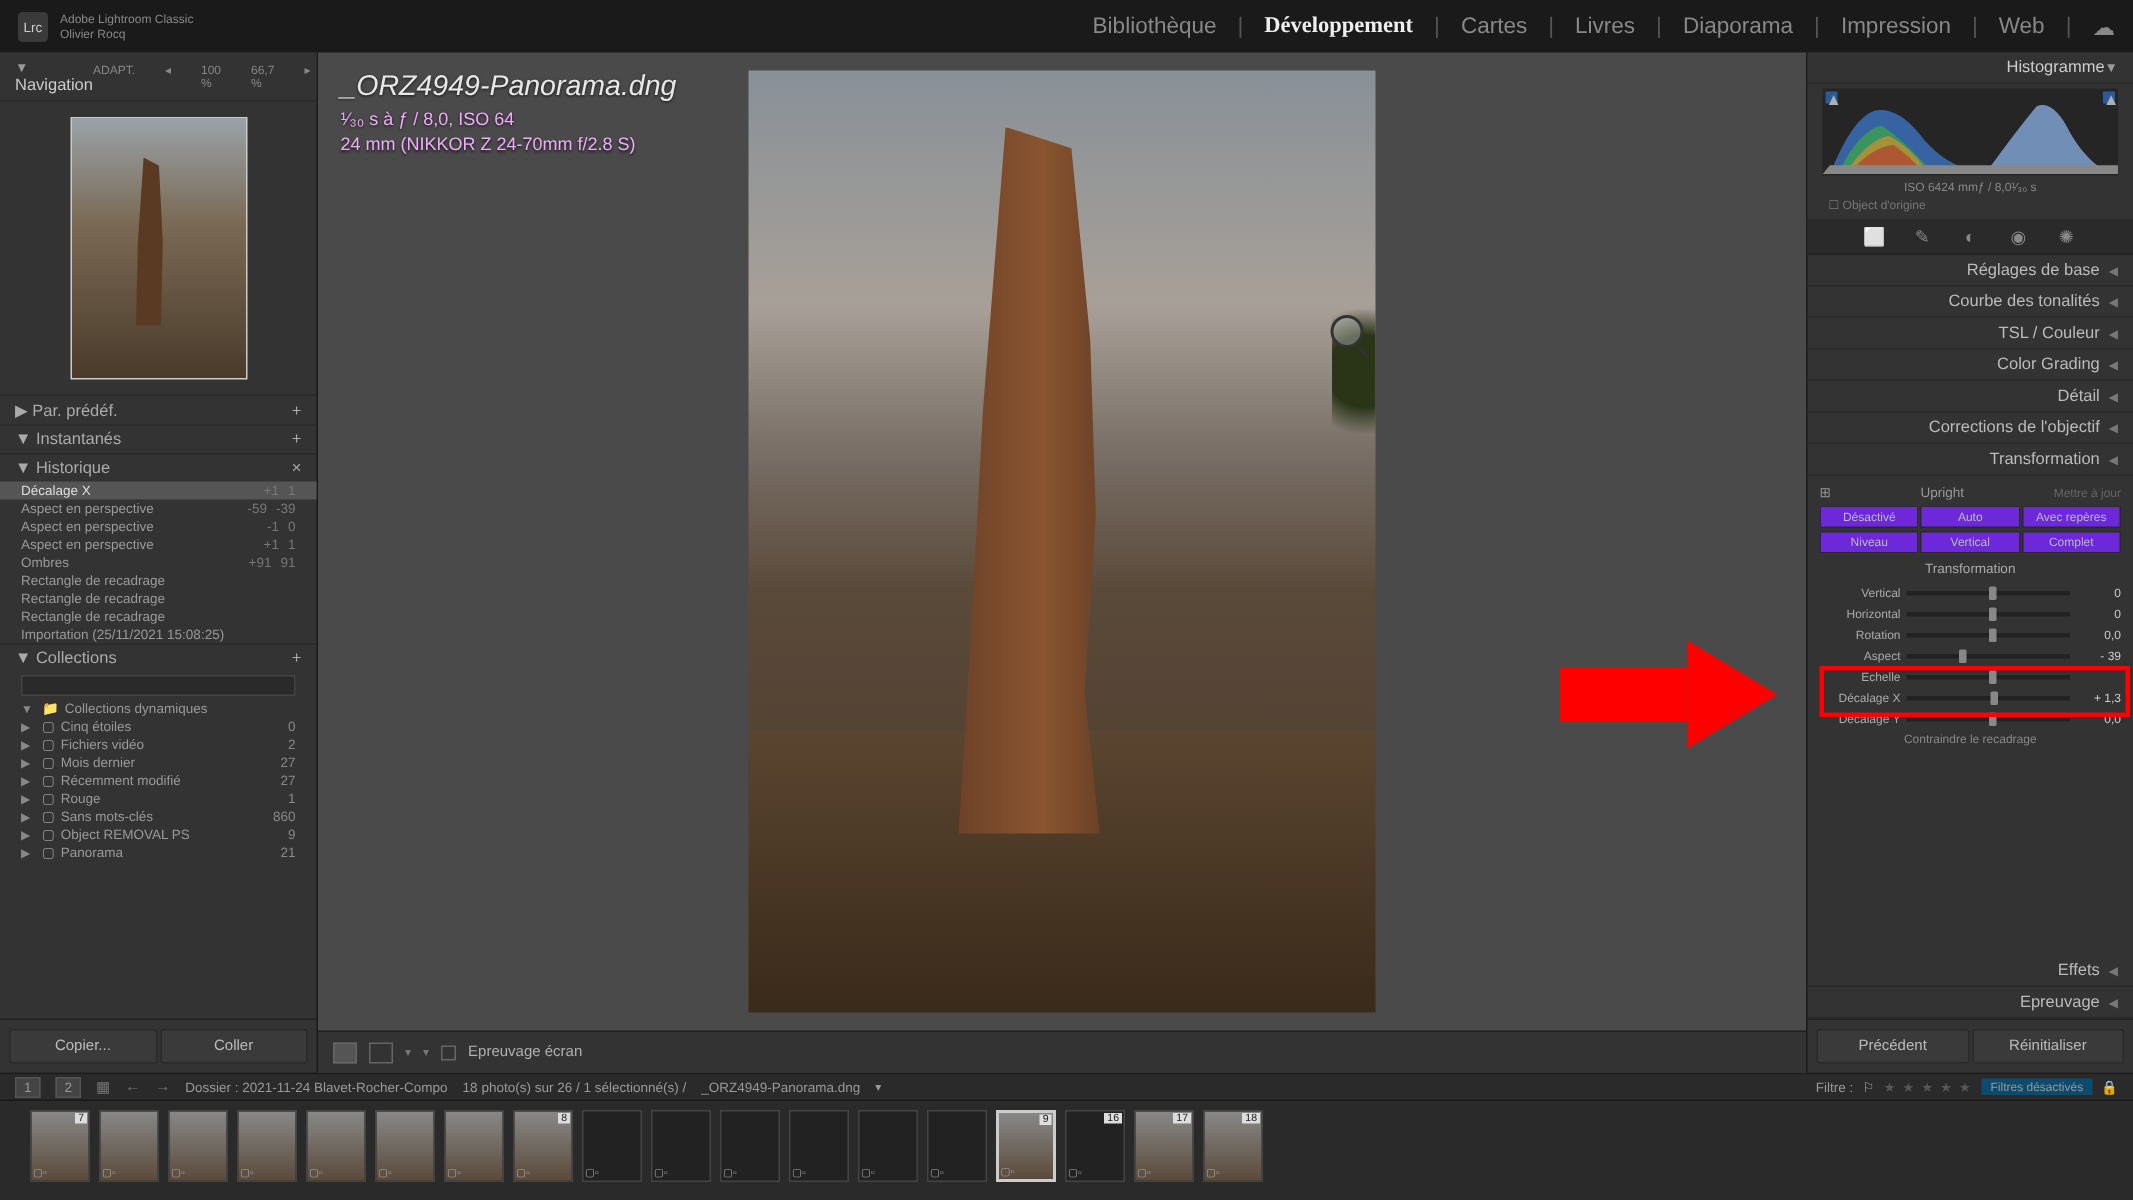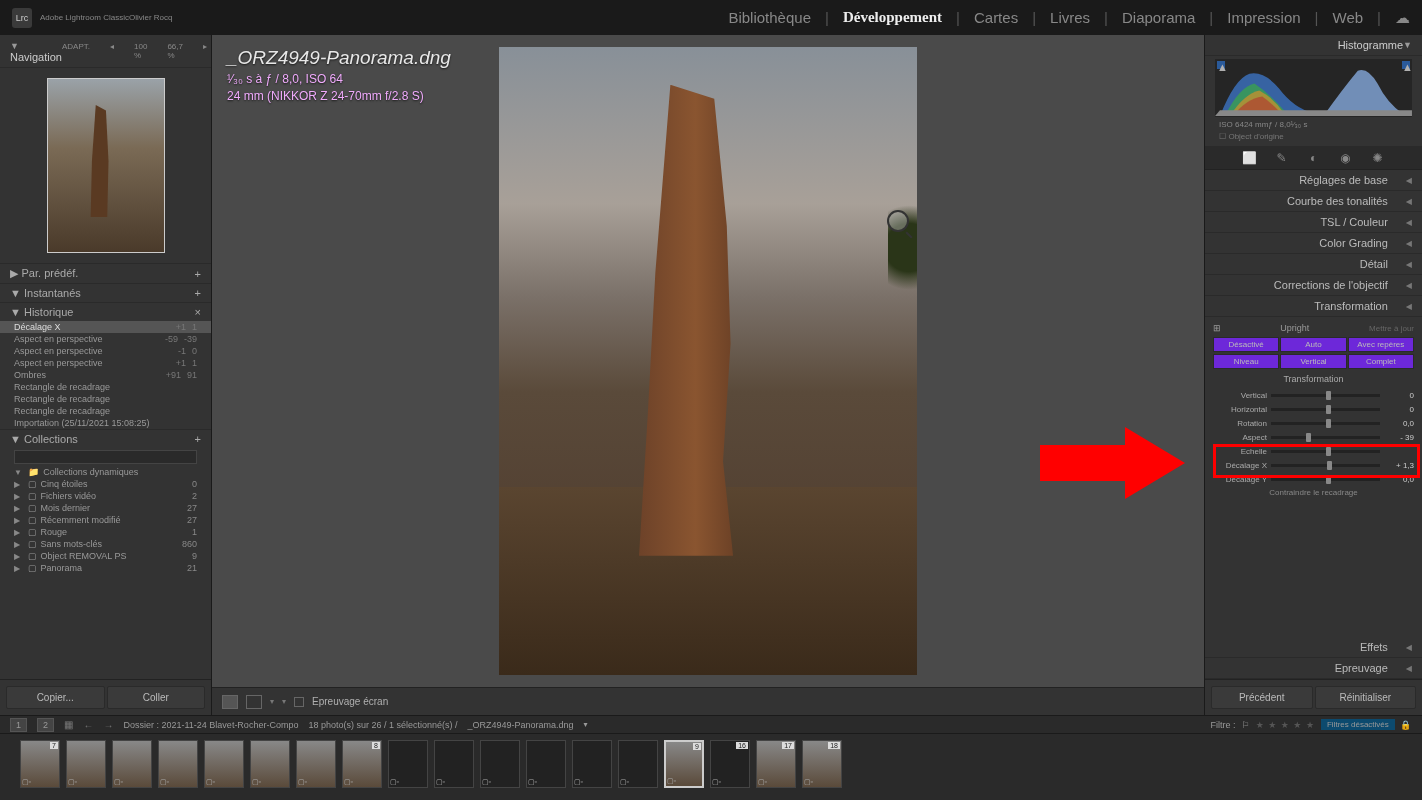--- a/index.html
+++ b/index.html
@@ -1,20 +1,20 @@
 <!DOCTYPE html>
 <html><head>
 <meta charset="utf-8">
 <style>
 * { margin:0; padding:0; box-sizing:border-box; font-family:-apple-system,Helvetica,Arial,sans-serif; }
 body { background:#2a2a2a; color:#b0b0b0; font-size:11px; width:1422px; height:800px; overflow:hidden; position:relative; }
 .topbar { height:35px; background:#1a1a1a; display:flex; align-items:center; padding:0 12px; justify-content:space-between;}
 .app-info { display:flex; align-items:center; gap:8px; }
 .app-logo { width:20px; height:20px; background:#3a3a3a; border-radius:3px; display:flex; align-items:center; justify-content:center; font-size:9px; color:#ccc; }
-.app-meta { display:flex; flex-direction:row; font-size:8px; line-height:1.2; color:#888; }
+.app-meta { display:flex; flex-direction:column; font-size:8px; line-height:1.2; color:#888; }
 .modules { display:flex; gap:14px; font-size:15px; align-items:center;}
 .module { color:#888; cursor:pointer; }
 .module.active { color:#eee; font-weight:600;font-family:Liberation Serif, serif; }
 .module-sep { color:#555; }
 .cloud-icon { color:#888; font-size:15px; }
 .main { display:flex; height:680px; }
 .left-panel { width:212px; background:#333; display:flex; flex-direction:column; border-right:1px solid #1a1a1a;}
 .right-panel { width:218px; background:#333; display:flex; flex-direction:column; border-left:1px solid #1a1a1a; position:relative;}
 .center { flex:1; background:#4a4a4a; position:relative; display:flex; flex-direction:column;}
 .panel-header { background:#333; padding:4px 10px; display:flex; align-items:center; justify-content:space-between; font-size:11px; color:#ccc; border-bottom:1px solid #2a2a2a;}
@@ -42,25 +42,25 @@
 .ground { position:absolute; bottom:0; left:0; right:0; height:30%; background:linear-gradient(180deg,#5a4530 0%,#3a2a1a 100%);}
 .tree { position:absolute; right:-3%; top:23%; width:10%; height:18%; background:radial-gradient(circle,#2a3518 40%,transparent 70%);}
 .magnify { position:absolute; right:2%; top:26%; width:22px; height:22px; border:2px solid #333; border-radius:50%; background:rgba(200,200,200,0.4);}
 .magnify::after { content:''; position:absolute; bottom:-6px; right:-6px; width:8px; height:2px; background:#333; transform:rotate(45deg);}
 .center-toolbar { height:28px; background:#333; display:flex; align-items:center; padding:0 10px; gap:8px; border-top:1px solid #222;}
 .tb-icon { width:16px; height:14px; border:1px solid #666; display:inline-block;}
 .tb-check { width:10px; height:10px; border:1px solid #666;}
 .hist-panel { background:#333; padding:3px 10px;}
 .histogram-box { height:58px; background:#252525; position:relative; margin:0 0 2px 0; overflow:hidden;}
 .hist-svg { position:absolute; inset:0;}
-.hist-info { display:flex; justify-content:flex-start; font-size:8px; color:#888; padding:1px 4px;}
+.hist-info { display:flex; justify-content:center; font-size:8px; color:#888; padding:1px 4px;}
 .hist-origin { font-size:8px; color:#777; padding:2px 4px;}
 .tool-strip { height:24px; background:#2a2a2a; display:flex; justify-content:center; gap:18px; align-items:center; border-bottom:1px solid #222;}
 .tool-ic { width:14px; height:14px; color:#888; display:flex; align-items:center; justify-content:center; font-size:12px;}
-.rp-section { padding:4px 10px; text-align:right; font-size:11px; color:#bbb; display:flex; justify-content:flex-end; align-items:center; gap:18px; border-bottom:1px solid #2a2a2a;}
+.rp-section { padding:4px 10px; text-align:right; font-size:11px; color:#bbb; display:flex; justify-content:flex-end; align-items:center; gap:6px; border-bottom:1px solid #2a2a2a;}
 .rp-tri { font-size:8px; color:#777;}
 .transform-body { padding:6px 8px; font-size:9px;}
 .upright-row { display:flex; justify-content:space-between; align-items:center; margin-bottom:4px; color:#999;}
 .upright-btns { display:flex; gap:1px; margin-bottom:2px;}
 .up-btn { flex:1; background:#6d28d9; padding:2px; text-align:center; font-size:8px; color:#bbb; border:1px solid #2a2a2a; cursor:pointer;}
 .tr-title { text-align:center; color:#aaa; font-size:9px; margin:5px 0;}
 .slider-row { display:flex; align-items:center; gap:4px; margin-bottom:2px; height:12px;}
 .sl-label { width:54px; text-align:right; font-size:8px; color:#aaa;}
 .sl-track { flex:1; height:3px; background:#222; position:relative;}
 .sl-thumb { position:absolute; top:-3px; width:5px; height:9px; background:#888; border-radius:1px;}

